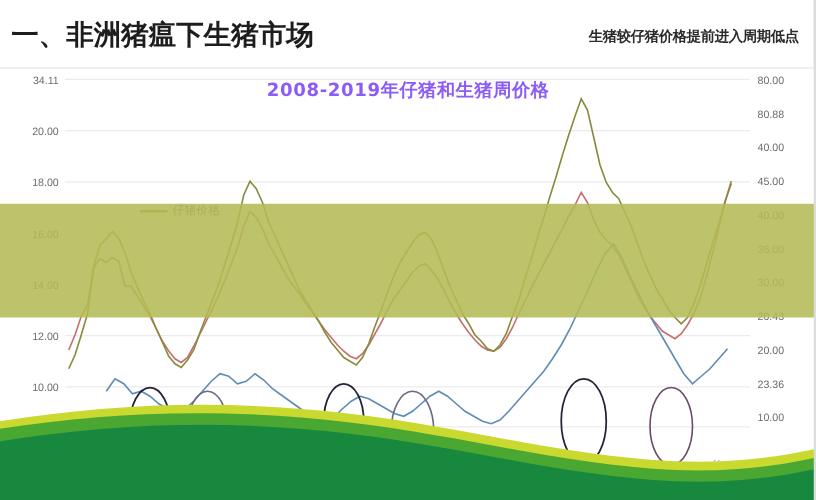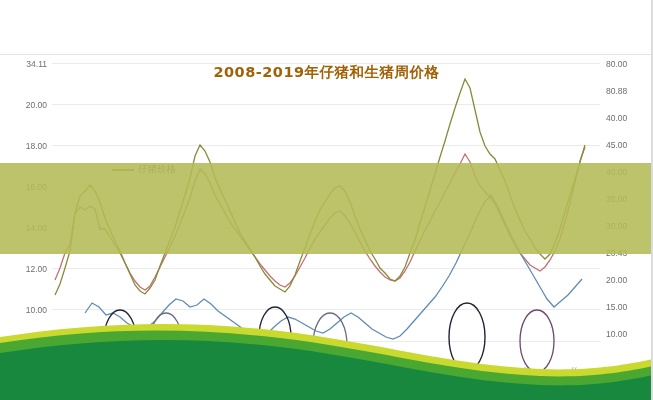--- a/index.html
+++ b/index.html
@@ -47,21 +47,21 @@
     position:absolute;left:0;width:548px;height:1px;background:#ebebeb;
   }
   .axis-tick{
     position:absolute;font-size:8.5px;color:#6d6d6d;
     font-family:"Liberation Sans",sans-serif;white-space:nowrap;
   }
   .axis-left{right:606px;text-align:right;width:44px;}
   .axis-right{left:606px;text-align:left;width:44px;}
   .chart-title{
     position:absolute;left:0;top:8px;width:653px;text-align:center;
-    font-size:14.5px;font-weight:bold;color:#a16207;
+    font-size:14.5px;font-weight:bold;color:#8b5cf6;
     font-family:"DejaVu Sans","Liberation Sans",sans-serif;
     letter-spacing:0.5px;
   }
   .legend{position:absolute;white-space:nowrap;}
   .legend-dash{
     display:inline-block;width:22px;height:2px;vertical-align:middle;
     margin-right:4px;
   }
   .legend-txt{
     font-size:9.5px;color:#5a5a5a;vertical-align:middle;
@@ -106,20 +106,22 @@
   .frame-right{
     position:absolute;right:0;top:0;width:2px;height:400px;background:#dcdcdc;
   }
 </style>
 </head>
 <body>
 
 <div class="stage">
 
   <div class="hdr">
+    <div class="hdr-title">一、非洲猪瘟下生猪市场</div>
+    <div class="hdr-note">生猪较仔猪价格提前进入周期低点</div>
     <div class="hdr-edge"></div>
   </div>
   <div class="hdr-rule"></div>
 
   <div class="chart">
 
     <div class="chart-title">2008-2019年仔猪和生猪周价格</div>
 
     <div class="plot">
       <div class="gridline" style="top:8px"></div>
@@ -143,21 +145,21 @@
 
     <div class="axis-tick axis-right" style="top:4px">80.00</div>
     <div class="axis-tick axis-right" style="top:31px">80.88</div>
     <div class="axis-tick axis-right" style="top:58px">40.00</div>
     <div class="axis-tick axis-right" style="top:85px">45.00</div>
     <div class="axis-tick axis-right" style="top:112px">40.00</div>
     <div class="axis-tick axis-right" style="top:139px">35.00</div>
     <div class="axis-tick axis-right" style="top:166px">30.00</div>
     <div class="axis-tick axis-right" style="top:193px">20.43</div>
     <div class="axis-tick axis-right" style="top:220px">20.00</div>
-    <div class="axis-tick axis-right" style="top:247px">15.00</div>
+    <div class="axis-tick axis-right" style="top:247px">23.36</div>
     <div class="axis-tick axis-right" style="top:274px">10.00</div>
 
     <svg class="series" viewBox="0 0 653 345" preserveAspectRatio="none">
 
       <polyline fill="none" stroke="#c4706e" stroke-width="1.3" points="55,225 60,213 65,198 70,189 75,159 80,152 85,155 90,151 95,154 100,174 105,174 110,182 115,190 120,198 125,208 130,218 135,226 140,232 145,235 150,231 155,222 160,212 165,202 170,192 175,181 180,169 185,156 190,143 195,126 200,114 205,119 210,128 215,140 220,149 225,158 230,167 235,174 240,181 245,188 250,195 255,202 260,209 265,215 270,221 275,226 280,230 285,232 290,228 295,221 300,212 305,203 310,193 315,184 320,177 325,170 330,163 335,158 340,156 345,161 350,168 355,177 360,187 365,196 370,204 375,211 380,217 385,222 390,225 395,226 400,223 405,216 410,207 415,196 420,186 425,175 430,166 435,156 440,147 445,137 450,128 455,118 460,109 465,99 470,107 475,121 480,131 485,137 490,142 495,149 500,159 505,170 510,181 515,190 520,198 525,204 530,210 535,213 540,216 545,212 550,205 555,196 560,184 565,167 570,148 575,127 580,106 585,92"></polyline>
 
       <polyline fill="none" stroke="#8a8a3c" stroke-width="1.3" points="55,240 60,229 65,213 70,196 75,158 80,141 85,136 90,130 95,136 100,147 105,163 110,175 115,186 120,196 125,208 130,219 135,230 140,236 145,239 150,233 155,225 160,211 165,198 170,185 175,172 180,156 185,140 190,123 195,101 200,90 205,96 210,107 215,123 220,134 225,145 230,156 235,167 240,178 245,186 250,194 255,202 260,211 265,219 270,225 275,231 280,234 285,237 290,231 295,220 300,206 305,193 310,179 315,166 320,155 325,147 330,139 335,133 340,131 345,136 350,147 355,161 360,174 365,185 370,196 375,204 380,213 385,218 390,224 395,226 400,221 405,212 410,198 415,185 420,168 425,152 430,135 435,119 440,102 445,86 450,69 455,53 460,38 465,24 470,33 475,55 480,77 485,91 490,99 495,104 500,115 505,126 510,140 515,154 520,165 525,176 530,184 535,193 540,199 545,204 550,199 555,188 560,174 565,157 570,140 575,124 580,107 585,90"></polyline>
 
       <polyline fill="none" stroke="#5f8cb5" stroke-width="1.3" points="85,258 92,248 99,252 106,260 113,258 120,262 127,268 134,272 141,276 148,272 155,266 162,258 169,250 176,244 183,246 190,252 197,250 204,244 211,249 218,256 225,261 232,266 239,271 246,276 253,281 260,283 267,279 274,272 281,266 288,262 295,264 302,268 309,272 316,276 323,278 330,274 337,268 344,262 351,258 358,262 365,268 372,274 379,278 386,282 393,284 400,281 407,274 414,266 421,258 428,250 435,242 442,232 449,221 456,208 463,193 470,178 477,162 484,148 491,140 498,152 505,168 512,182 519,196 526,208 533,220 540,232 547,244 554,252 561,246 568,240 575,232 582,224"></polyline>
 

